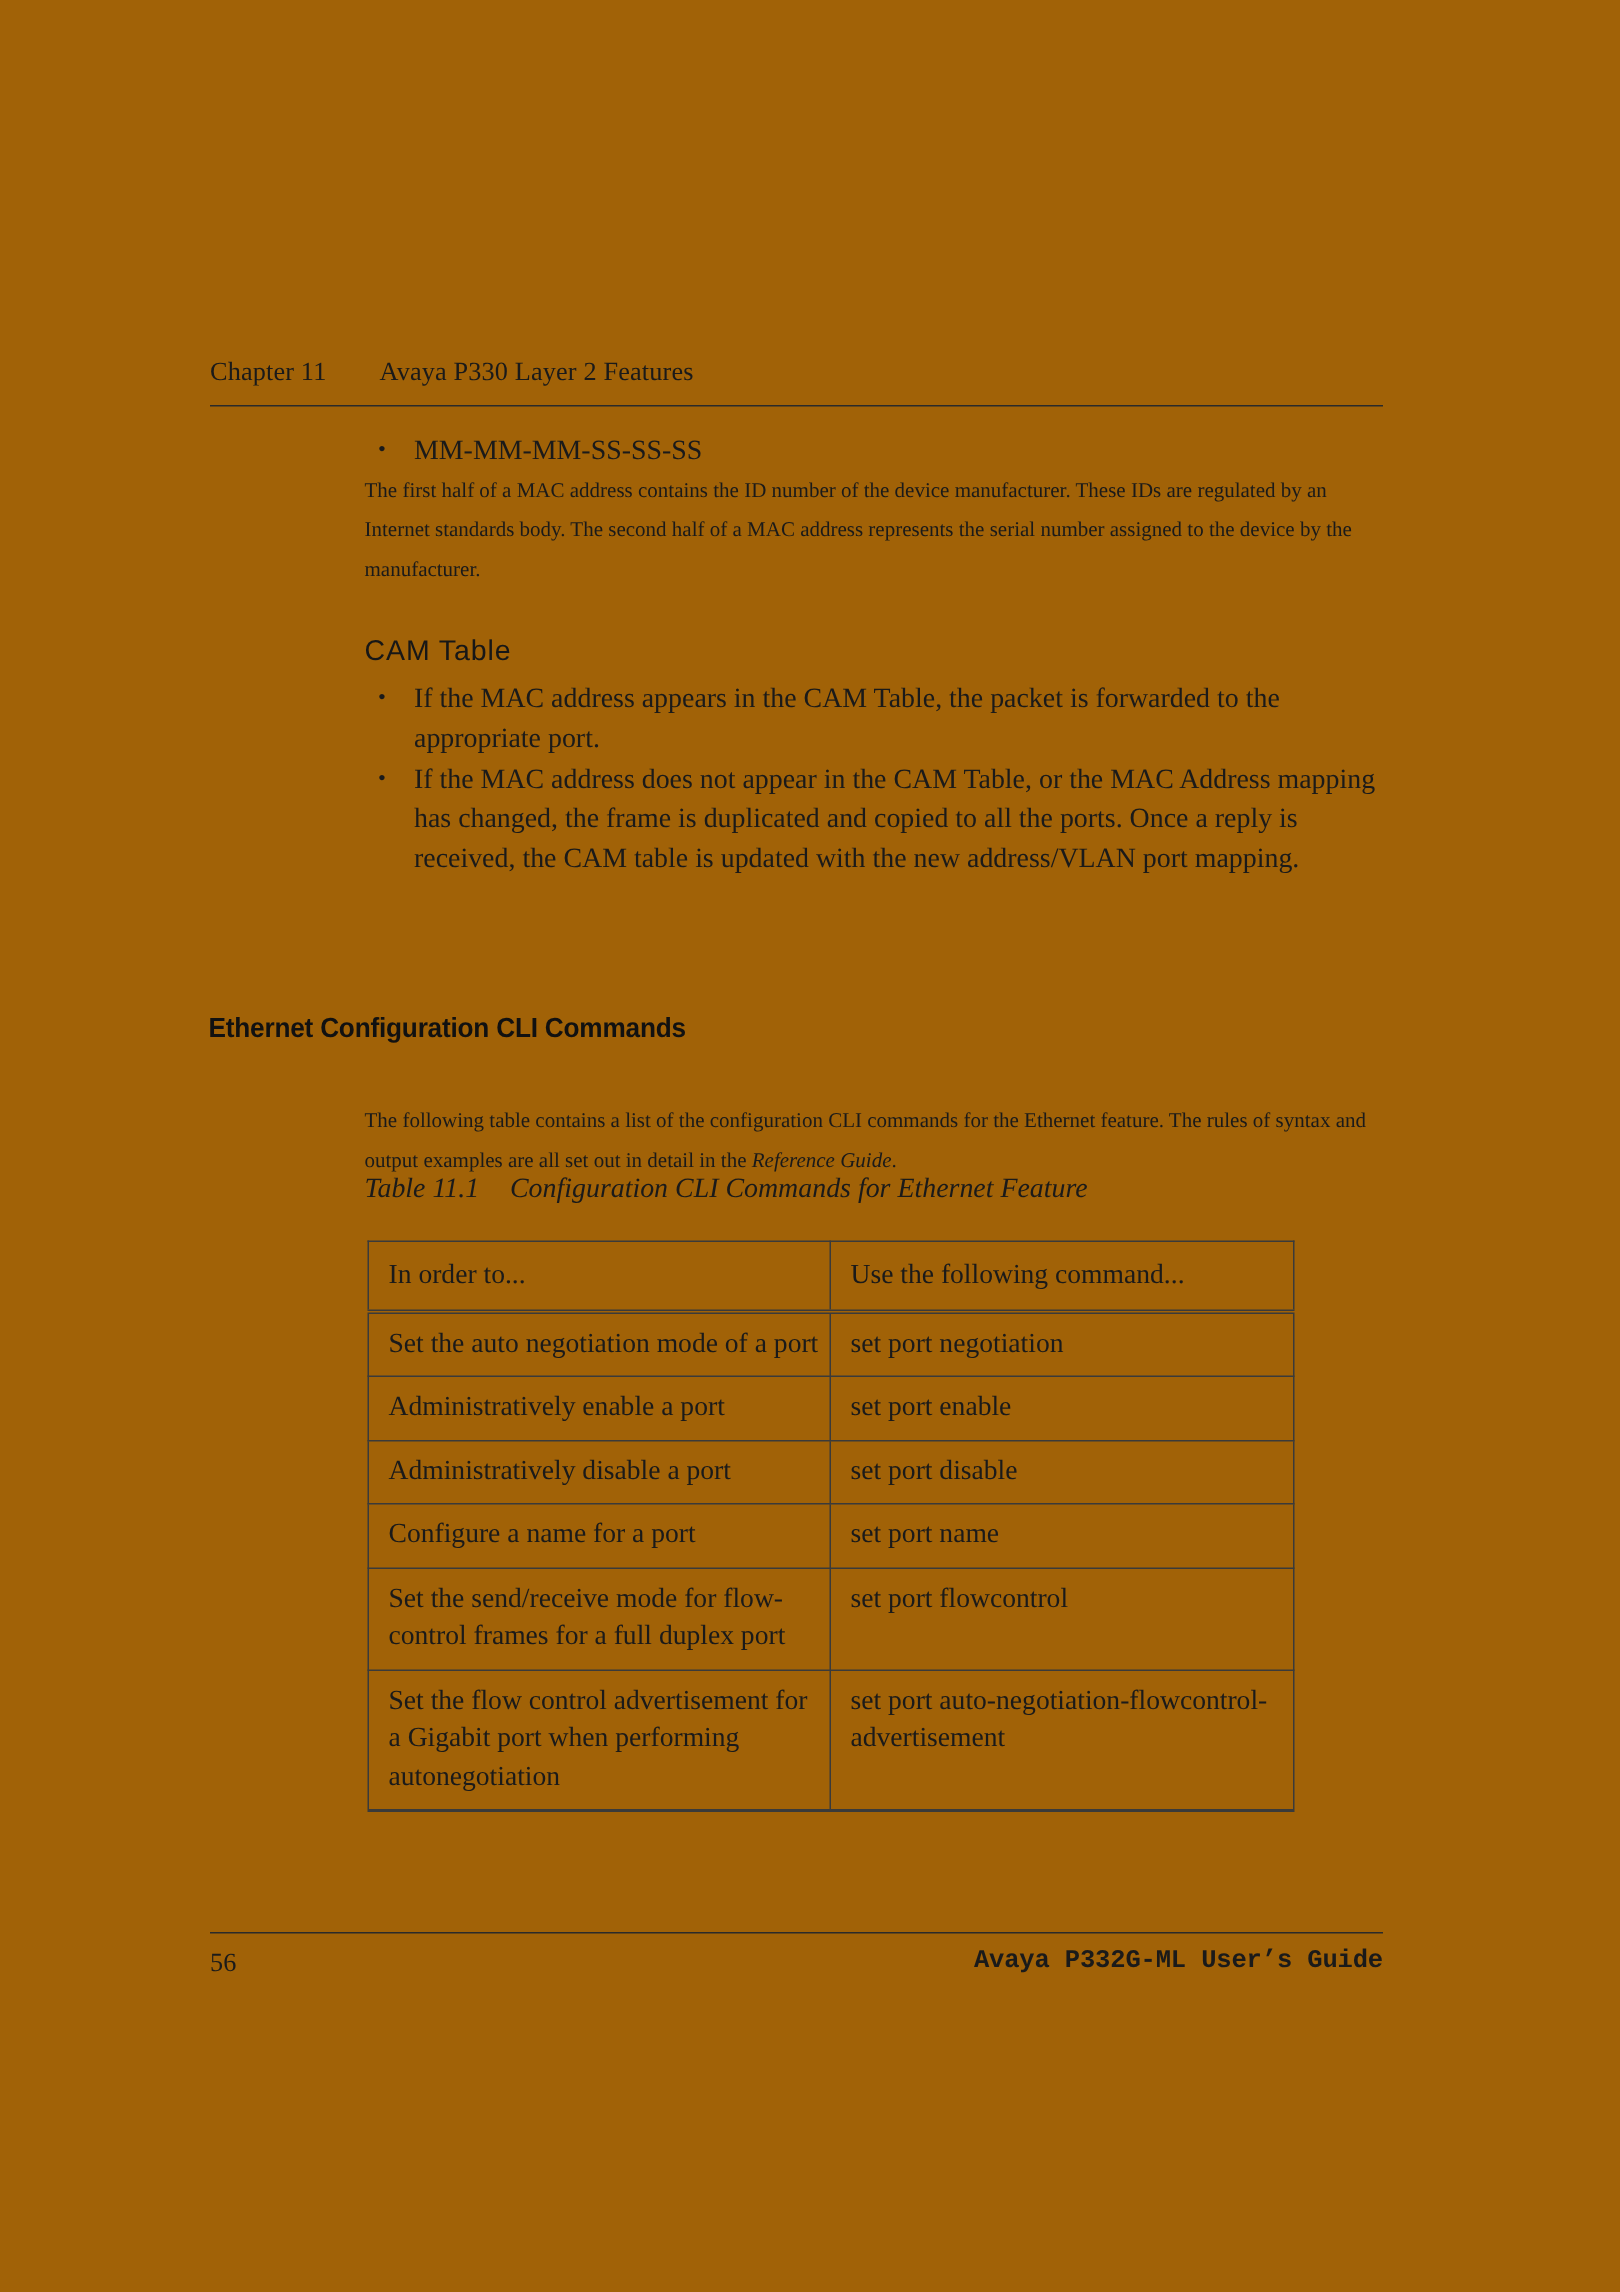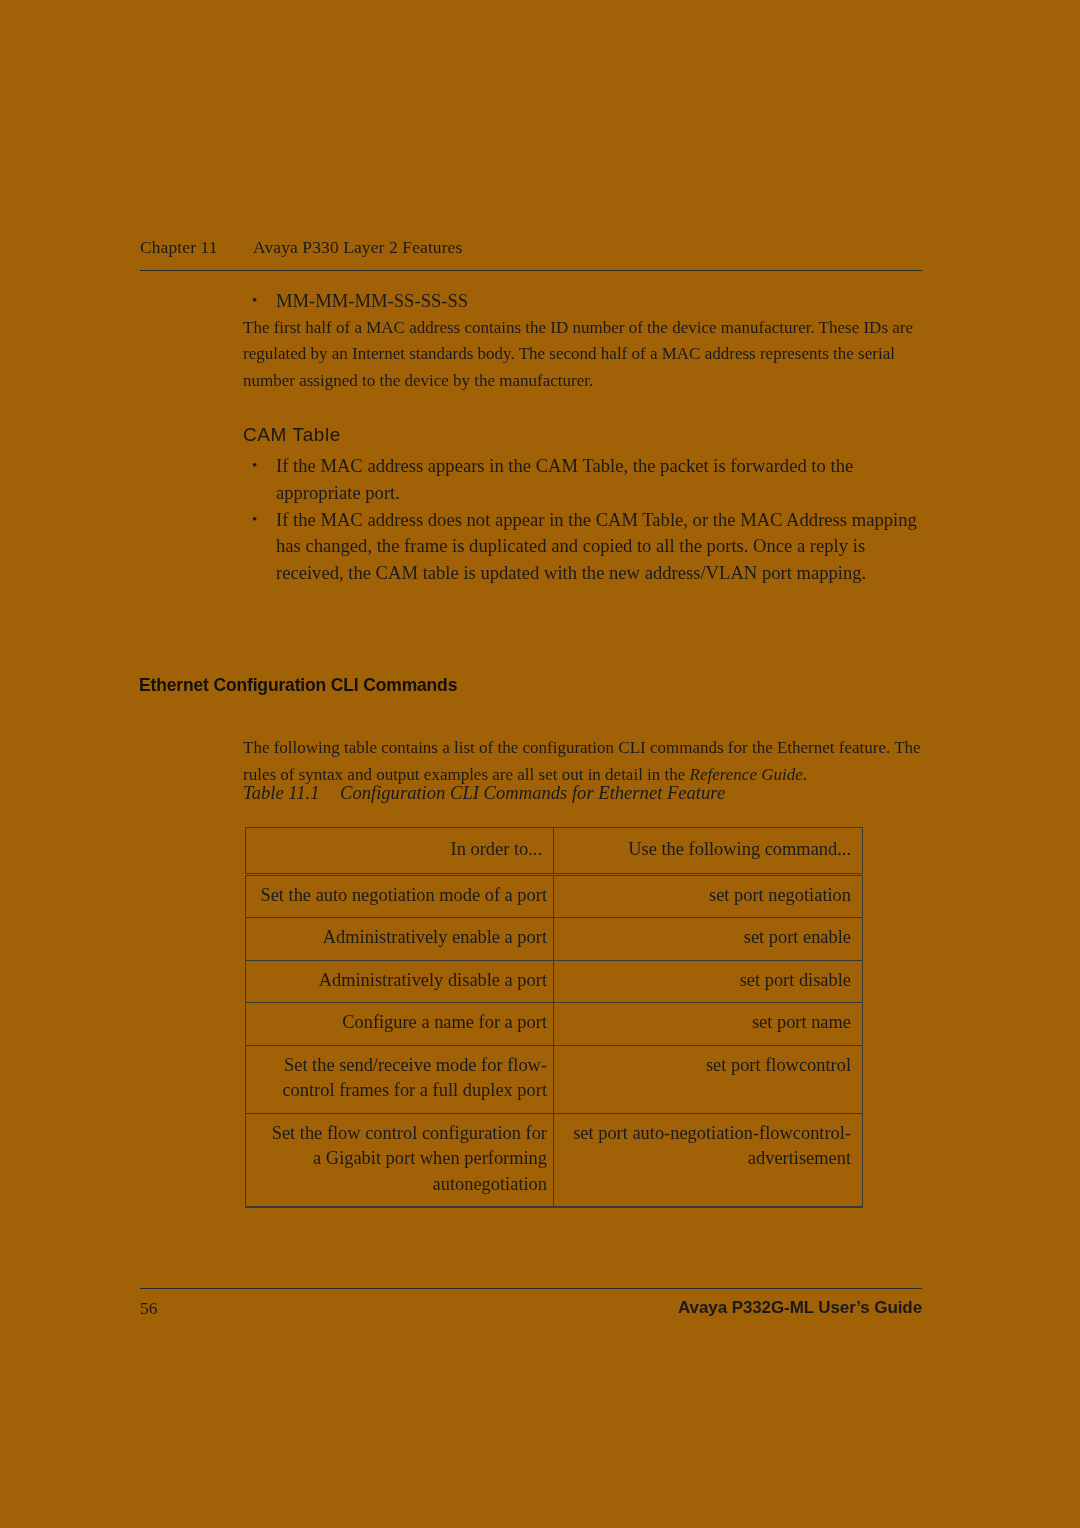--- a/index.html
+++ b/index.html
@@ -50,21 +50,21 @@
   
   .body-col {
     position: absolute;
     left: 243px;
     top: 288px;
     width: 683px;
   }
 
   p.para {
     margin: 0 0 0 0;
-    font-size: 17px;
+    font-size: 14px;
     line-height: 26.6px;
     text-align: left;
   }
 
   .bullet-list {
     list-style: none;
     margin: 0;
     padding: 0;
   }
   .bullet-list li {
@@ -133,21 +133,20 @@
   .cli-table col.c1 { width: 308px; }
   .cli-table col.c2 { width: 309px; }
 
   .cli-table td {
     border: 1.2px solid #3a3a3a;
     padding: 7px 11px 9px 13px;
     font-size: 18.4px;
     line-height: 25.5px;
     vertical-align: top;
     color: #1a1a1a;
-    text-align: right;
   }
   .cli-table thead td {
     padding-top: 9px;
     padding-bottom: 10px;
     border-bottom: 3.2px double #3a3a3a;
   }
   .cli-table tbody tr:last-child td {
     border-bottom: 2.4px solid #3a3a3a;
   }
   .cli-table tbody tr td:first-child { padding-right: 6px; }
@@ -170,21 +169,21 @@
   }
   .footer .page-num {
     position: absolute;
     left: 0;
     top: 0;
   }
   .footer .guide-title {
     position: absolute;
     right: 0;
     top: 0;
-    font-family: Liberation Sans, sans-serif;
+    font-family: Liberation Mono, monospace;
     font-weight: 700;
     font-size: 17px;
     letter-spacing: -0.1px;
     white-space: nowrap;
   }
 
   i.ital { font-style: italic; }
 </style>
 </head>
 <body>
@@ -262,21 +261,21 @@
       </tr>
       <tr>
         <td>Configure a name for a port</td>
         <td>set port name</td>
       </tr>
       <tr>
         <td>Set the send/receive mode for flow-control frames for a full duplex port</td>
         <td>set port flowcontrol</td>
       </tr>
       <tr>
-        <td>Set the flow control configuration for a Gigabit port when performing autonegotiation</td>
+        <td>Set the flow control advertisement for a Gigabit port when performing autonegotiation</td>
         <td>set port auto-negotiation-flowcontrol-advertisement</td>
       </tr>
     </tbody>
   </table>
 
   <div class="footer-rule"></div>
   <div class="footer">
     <span class="page-num">56</span>
     <span class="guide-title">Avaya P332G-ML User’s Guide</span>
   </div>

